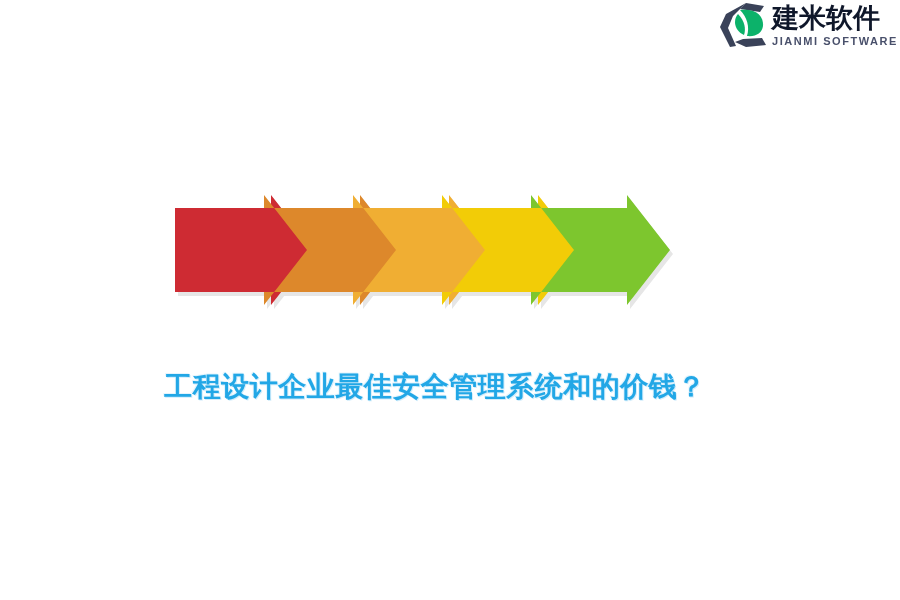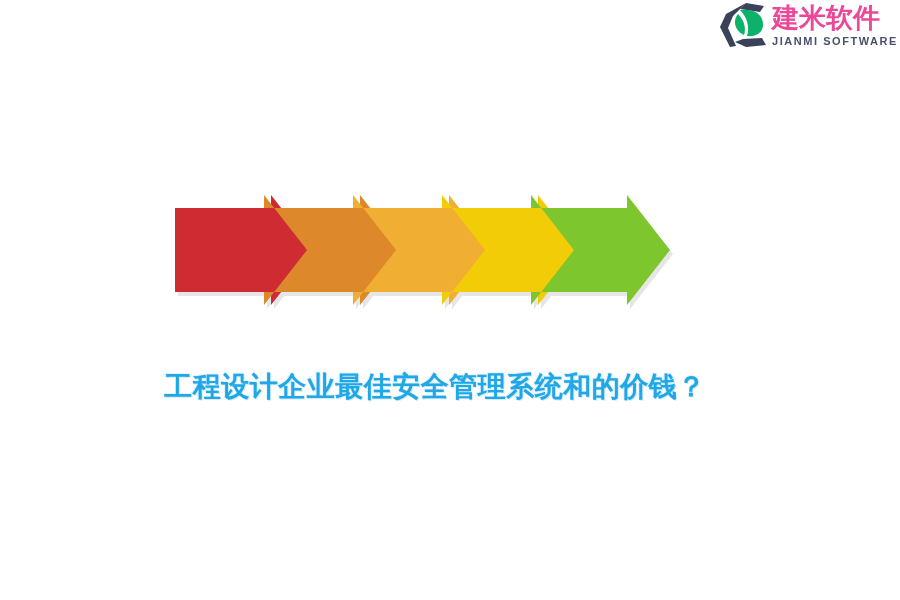--- a/index.html
+++ b/index.html
@@ -33,21 +33,21 @@
   }
   .logo-text {
     display: flex;
     flex-direction: column;
     justify-content: center;
     line-height: 1;
   }
   .logo-cn {
     font-size: 27px;
     font-weight: bold;
-    color: #ec4899;
+    color: #0f172a;
     letter-spacing: 0px;
     font-family: "DejaVu Sans", "Liberation Sans", sans-serif;
     white-space: nowrap;
   }
   .logo-en {
     font-size: 11px;
     font-weight: bold;
     color: #49506b;
     letter-spacing: 1.55px;
     margin-top: 5px;

